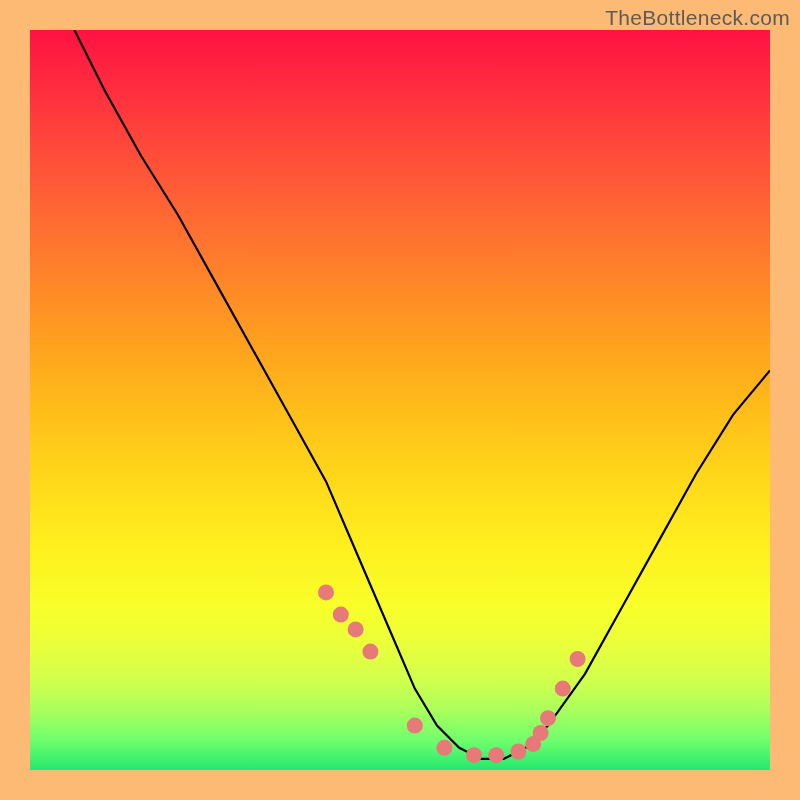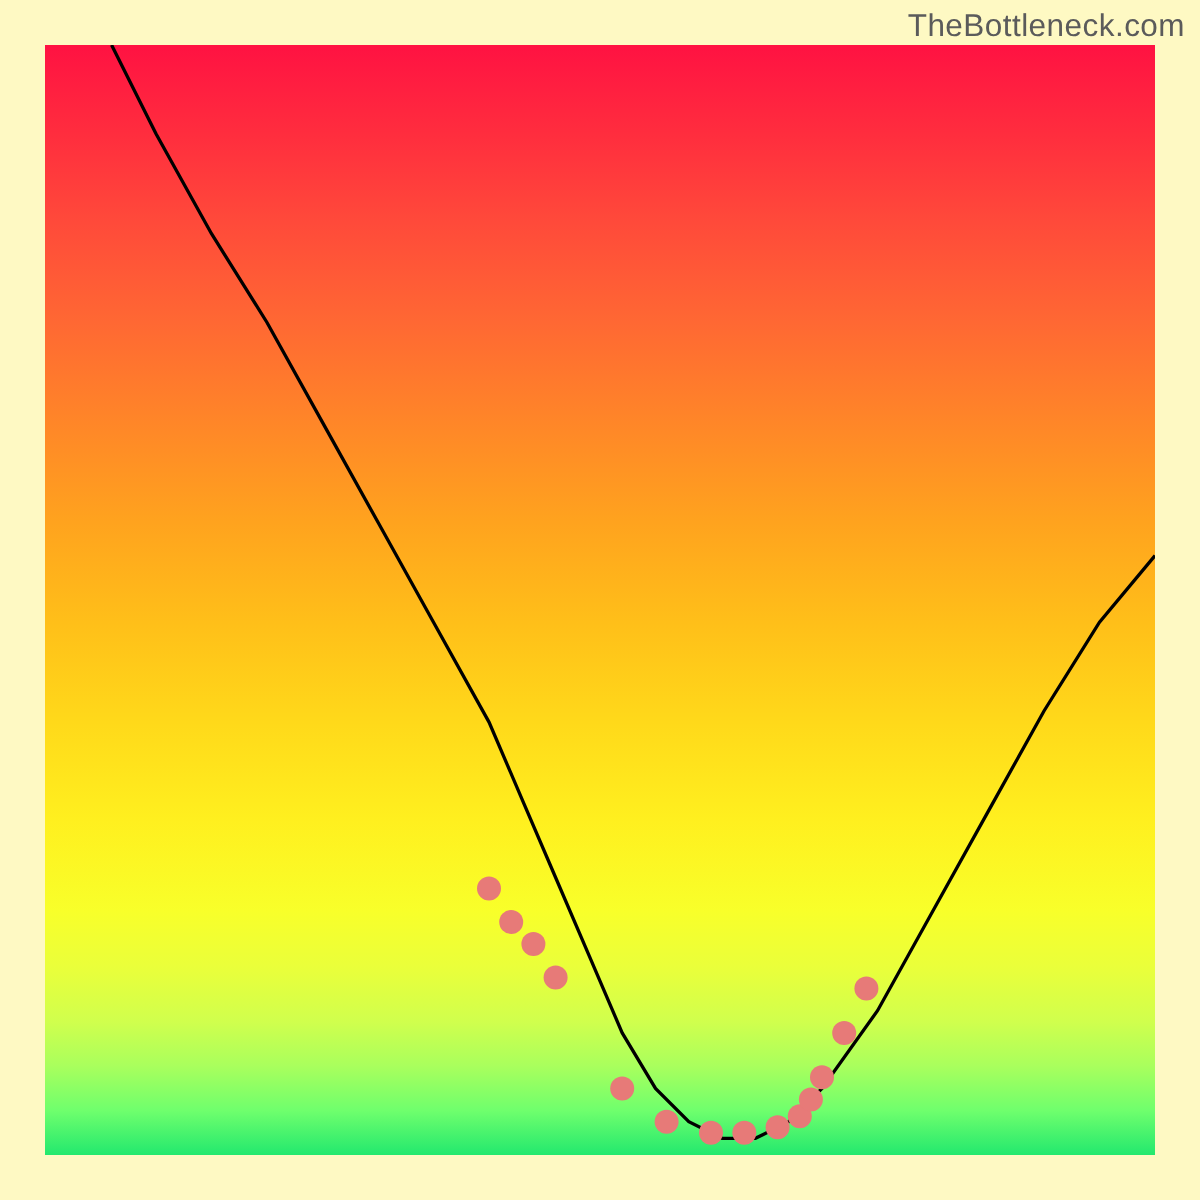--- a/index.html
+++ b/index.html
@@ -8,21 +8,21 @@
     width: 800px;
     height: 800px;
     background: #000;
     overflow: hidden;
     font-family: Arial, Helvetica, sans-serif;
   }
   .frame {
     position: relative;
     width: 800px;
     height: 800px;
-    background: #fef9c3;
+    background: #fdba74;
   }
   .plot-area {
     position: absolute;
     left: 30px;
     top: 30px;
     width: 740px;
     height: 740px;
     
     background: linear-gradient(to bottom,
       #ff1242 0%,

